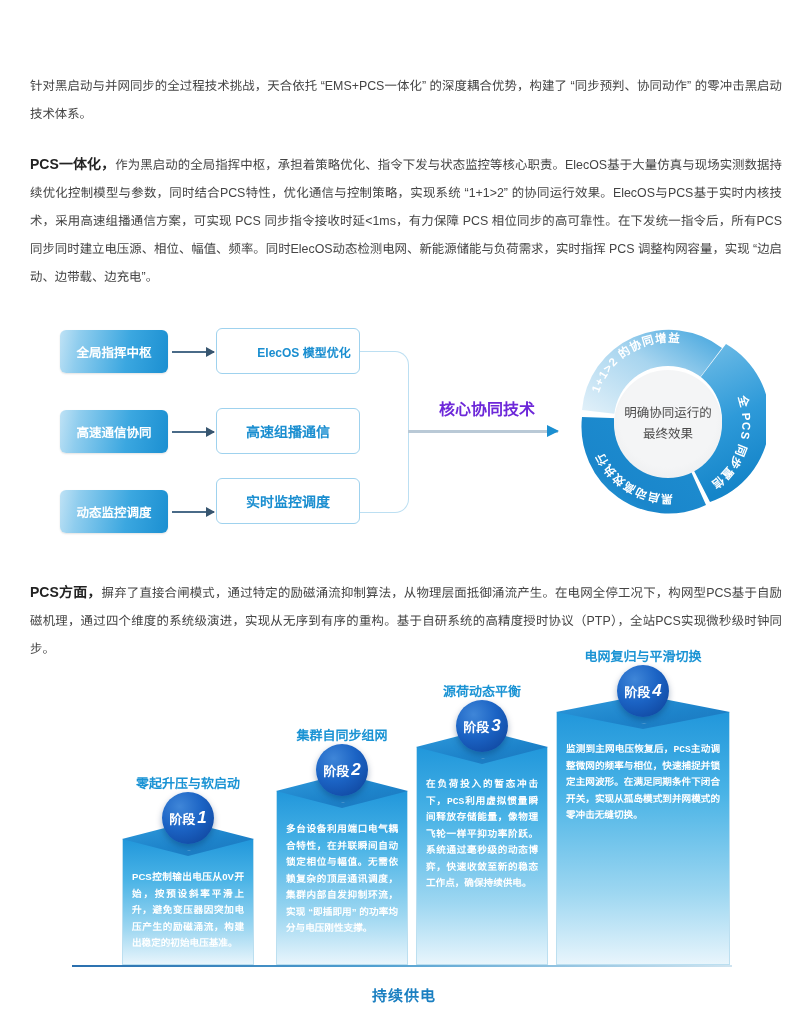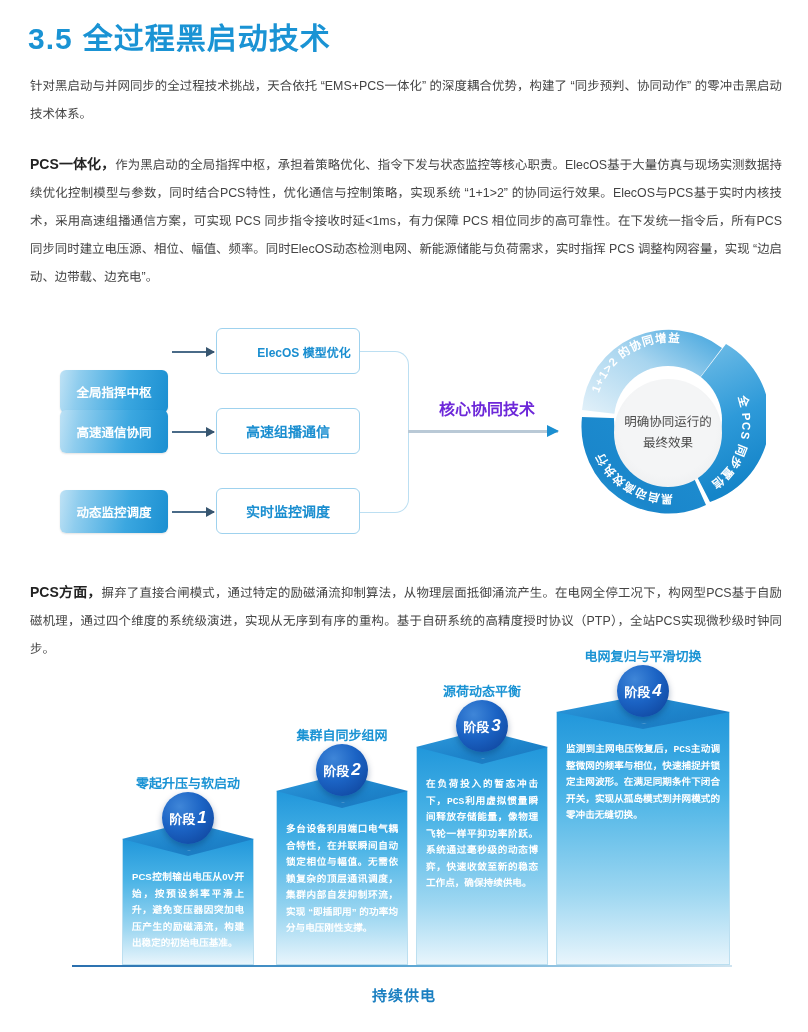--- a/index.html
+++ b/index.html
@@ -53,22 +53,22 @@
   .fbox.mid{
     left:216px;width:144px;height:46px;
     color:#1a8ed0;
     background:#fff;
     border:1px solid #9fd2ee;
     font-size:14px;
   }
   .fbox.mid.wide{font-size:12px;padding-left:32px;}
   .r1{top:10px;}
   .r2{top:90px;}
-  .r3{top:170px;}
-  .fbox.left.r1{top:12px;margin-top:40px;}
+  .r3{top:160px;}
+  .fbox.left.r1{top:12px;}
   .fbox.left.r2{top:92px;}
   .fbox.left.r3{top:172px;}
 
   
   .arr{position:absolute;left:172px;width:42px;height:2px;background:#4a6b88;}
   .arr::after{
     content:"";position:absolute;right:-1px;top:-4px;
     border-left:9px solid #37556f;
     border-top:5px solid transparent;
     border-bottom:5px solid transparent;
@@ -91,21 +91,21 @@
   }
   .core-label{
     position:absolute;left:412px;top:78px;width:150px;text-align:center;
     font-size:16px;font-weight:bold;color:#6d28d9;
   }
 
   
   .donut{position:absolute;left:570px;top:4px;width:196px;height:196px;}
   .donut svg{display:block;}
   .donut-center{
-    position:absolute;left:44px;top:57px;width:108px;height:108px;
+    position:absolute;left:44px;top:48px;width:108px;height:108px;
     border-radius:50%;
     background:radial-gradient(circle at 50% 45%,#f4f5f6 60%,#e6e8ea 100%);
     display:flex;flex-direction:column;align-items:center;justify-content:center;
     color:#4a4a4a;font-size:12.5px;line-height:21px;text-align:center;font-weight:500;
   }
 
   
   .stages{position:absolute;left:0;top:640px;width:808px;height:392px;}
   .baseline{
     position:absolute;left:72px;top:325px;width:660px;height:2px;
@@ -157,23 +157,20 @@
     font-size:9.6px;line-height:16.5px;color:#fff;
     font-weight:bold;text-align:justify;
   }
   .stage.s3 .col .body-text,.stage.s4 .col .body-text{color:#fff;font-family:Liberation Mono, monospace;}
 </style>
 </head>
 <body>
 
 <div class="page">
 
-  <div class="sec-title">
-    <span class="num">3.5</span><span>全过程黑启动技术</span>
-  </div>
 
   <div class="para" id="para-intro">针对黑启动与并网同步的全过程技术挑战，天合依托 “EMS+PCS一体化” 的深度耦合优势，构建了 “同步预判、协同动作” 的零冲击黑启动技术体系。</div>
 
   <div class="para" id="para-ems">
     <b>PCS一体化，</b><span>作为黑启动的全局指挥中枢，承担着策略优化、指令下发与状态监控等核心职责。ElecOS基于大量仿真与现场实测数据持续优化控制模型与参数，同时结合PCS特性，优化通信与控制策略，实现系统 “1+1&gt;2” 的协同运行效果。ElecOS与PCS基于实时内核技术，采用高速组播通信方案，可实现 PCS 同步指令接收时延&lt;1ms，有力保障 PCS 相位同步的高可靠性。在下发统一指令后，所有PCS同步同时建立电压源、相位、幅值、频率。同时ElecOS动态检测电网、新能源储能与负荷需求，实时指挥 PCS 调整构网容量，实现 “边启动、边带载、边充电”。</span>
   </div>
 
   <div class="flow">
 
     <div class="fbox left r1">全局指挥中枢</div>

